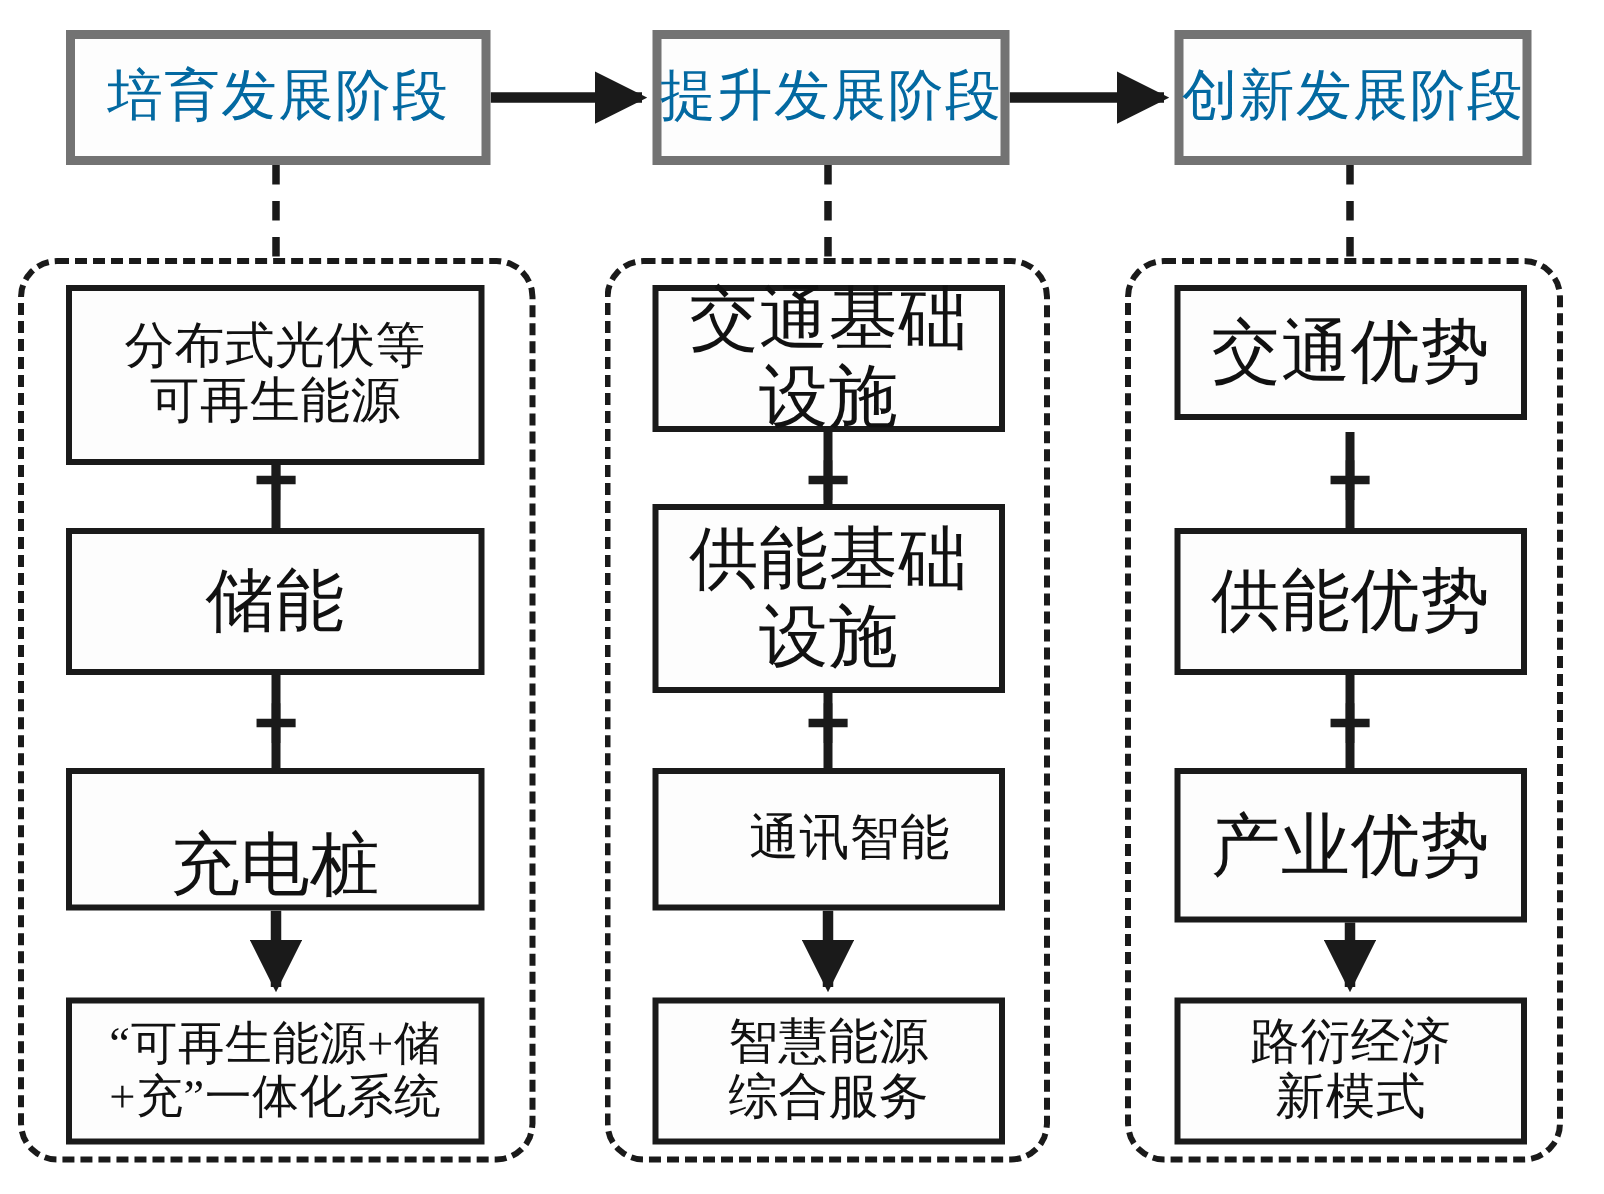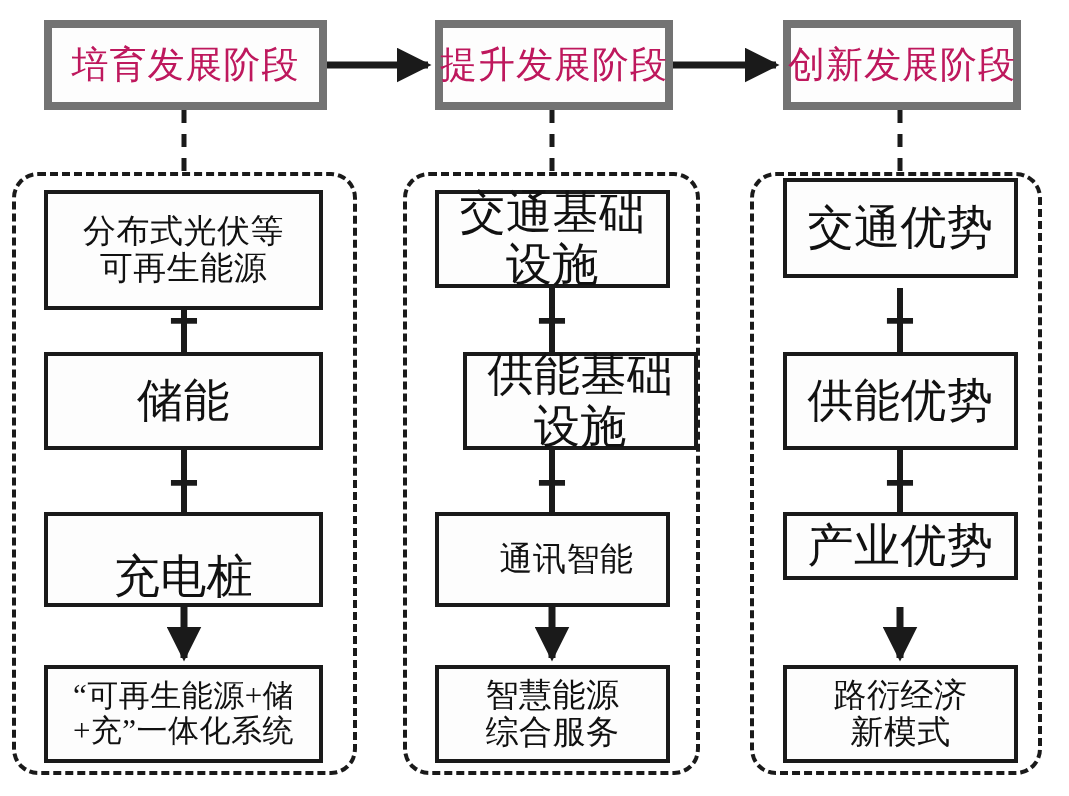--- a/index.html
+++ b/index.html
@@ -13,28 +13,28 @@
   #diagram {
     position: relative;
     width: 1069px;
     height: 796px;
     background: #ffffff;
     overflow: hidden;
   }
   .stage-box {
     position: absolute;
     box-sizing: border-box;
-    border: 8px solid #737373;
+    border: 6px solid #737373;
     background: #fdfdfd;
     display: flex;
     align-items: center;
     justify-content: center;
     font-size: 37px;
     line-height: 1.15;
-    color: #be185d;
+    color: #0369a1;
     letter-spacing: 1px;
     white-space: nowrap;
   }
   .dashed-group {
     position: absolute;
     box-sizing: border-box;
     border: 4px dashed #1a1a1a;
     border-radius: 26px;
     background: transparent;
   }
@@ -154,58 +154,58 @@
   </div>
 
   <div class="item-box" style="left:435px; top:190px; width:235px; height:98px;">
     <span>交通基础设施</span>
   </div>
 
   <div class="plus-sign" style="left:512px; top:294px; width:80px; height:52px;">
     <span>+</span>
   </div>
 
-  <div class="item-box" style="left:435px; top:352px; width:235px; height:98px;margin-left:28px;">
+  <div class="item-box" style="left:435px; top:336px; width:235px; height:126px;">
     <span>供能基础设施</span>
   </div>
 
   <div class="plus-sign" style="left:512px; top:456px; width:80px; height:52px;">
     <span>+</span>
   </div>
 
   <div class="item-box two-line" style="left:435px; top:512px; width:235px; height:95px;padding-left:28px;">
     <span>
       <span>通讯智能</span><br>
     </span>
   </div>
 
   <div class="item-box two-line" style="left:435px; top:665px; width:235px; height:98px;">
     <span>
       <span>智慧能源</span><br>
       <span>综合服务</span>
     </span>
   </div>
 
-  <div class="item-box" style="left:783px; top:178px; width:235px; height:100px;">
+  <div class="item-box" style="left:783px; top:190px; width:235px; height:90px;">
     <span>交通优势</span>
   </div>
 
   <div class="plus-sign" style="left:860px; top:294px; width:80px; height:52px;">
     <span>+</span>
   </div>
 
   <div class="item-box" style="left:783px; top:352px; width:235px; height:98px;">
     <span>供能优势</span>
   </div>
 
   <div class="plus-sign" style="left:860px; top:456px; width:80px; height:52px;">
     <span>+</span>
   </div>
 
-  <div class="item-box" style="left:783px; top:512px; width:235px; height:68px;">
+  <div class="item-box" style="left:783px; top:512px; width:235px; height:103px;">
     <span>产业优势</span>
   </div>
 
   <div class="item-box two-line" style="left:783px; top:665px; width:235px; height:98px;align-items:center;">
     <span>
       <span>路衍经济</span><br>
       <span>新模式</span>
     </span>
   </div>
 

